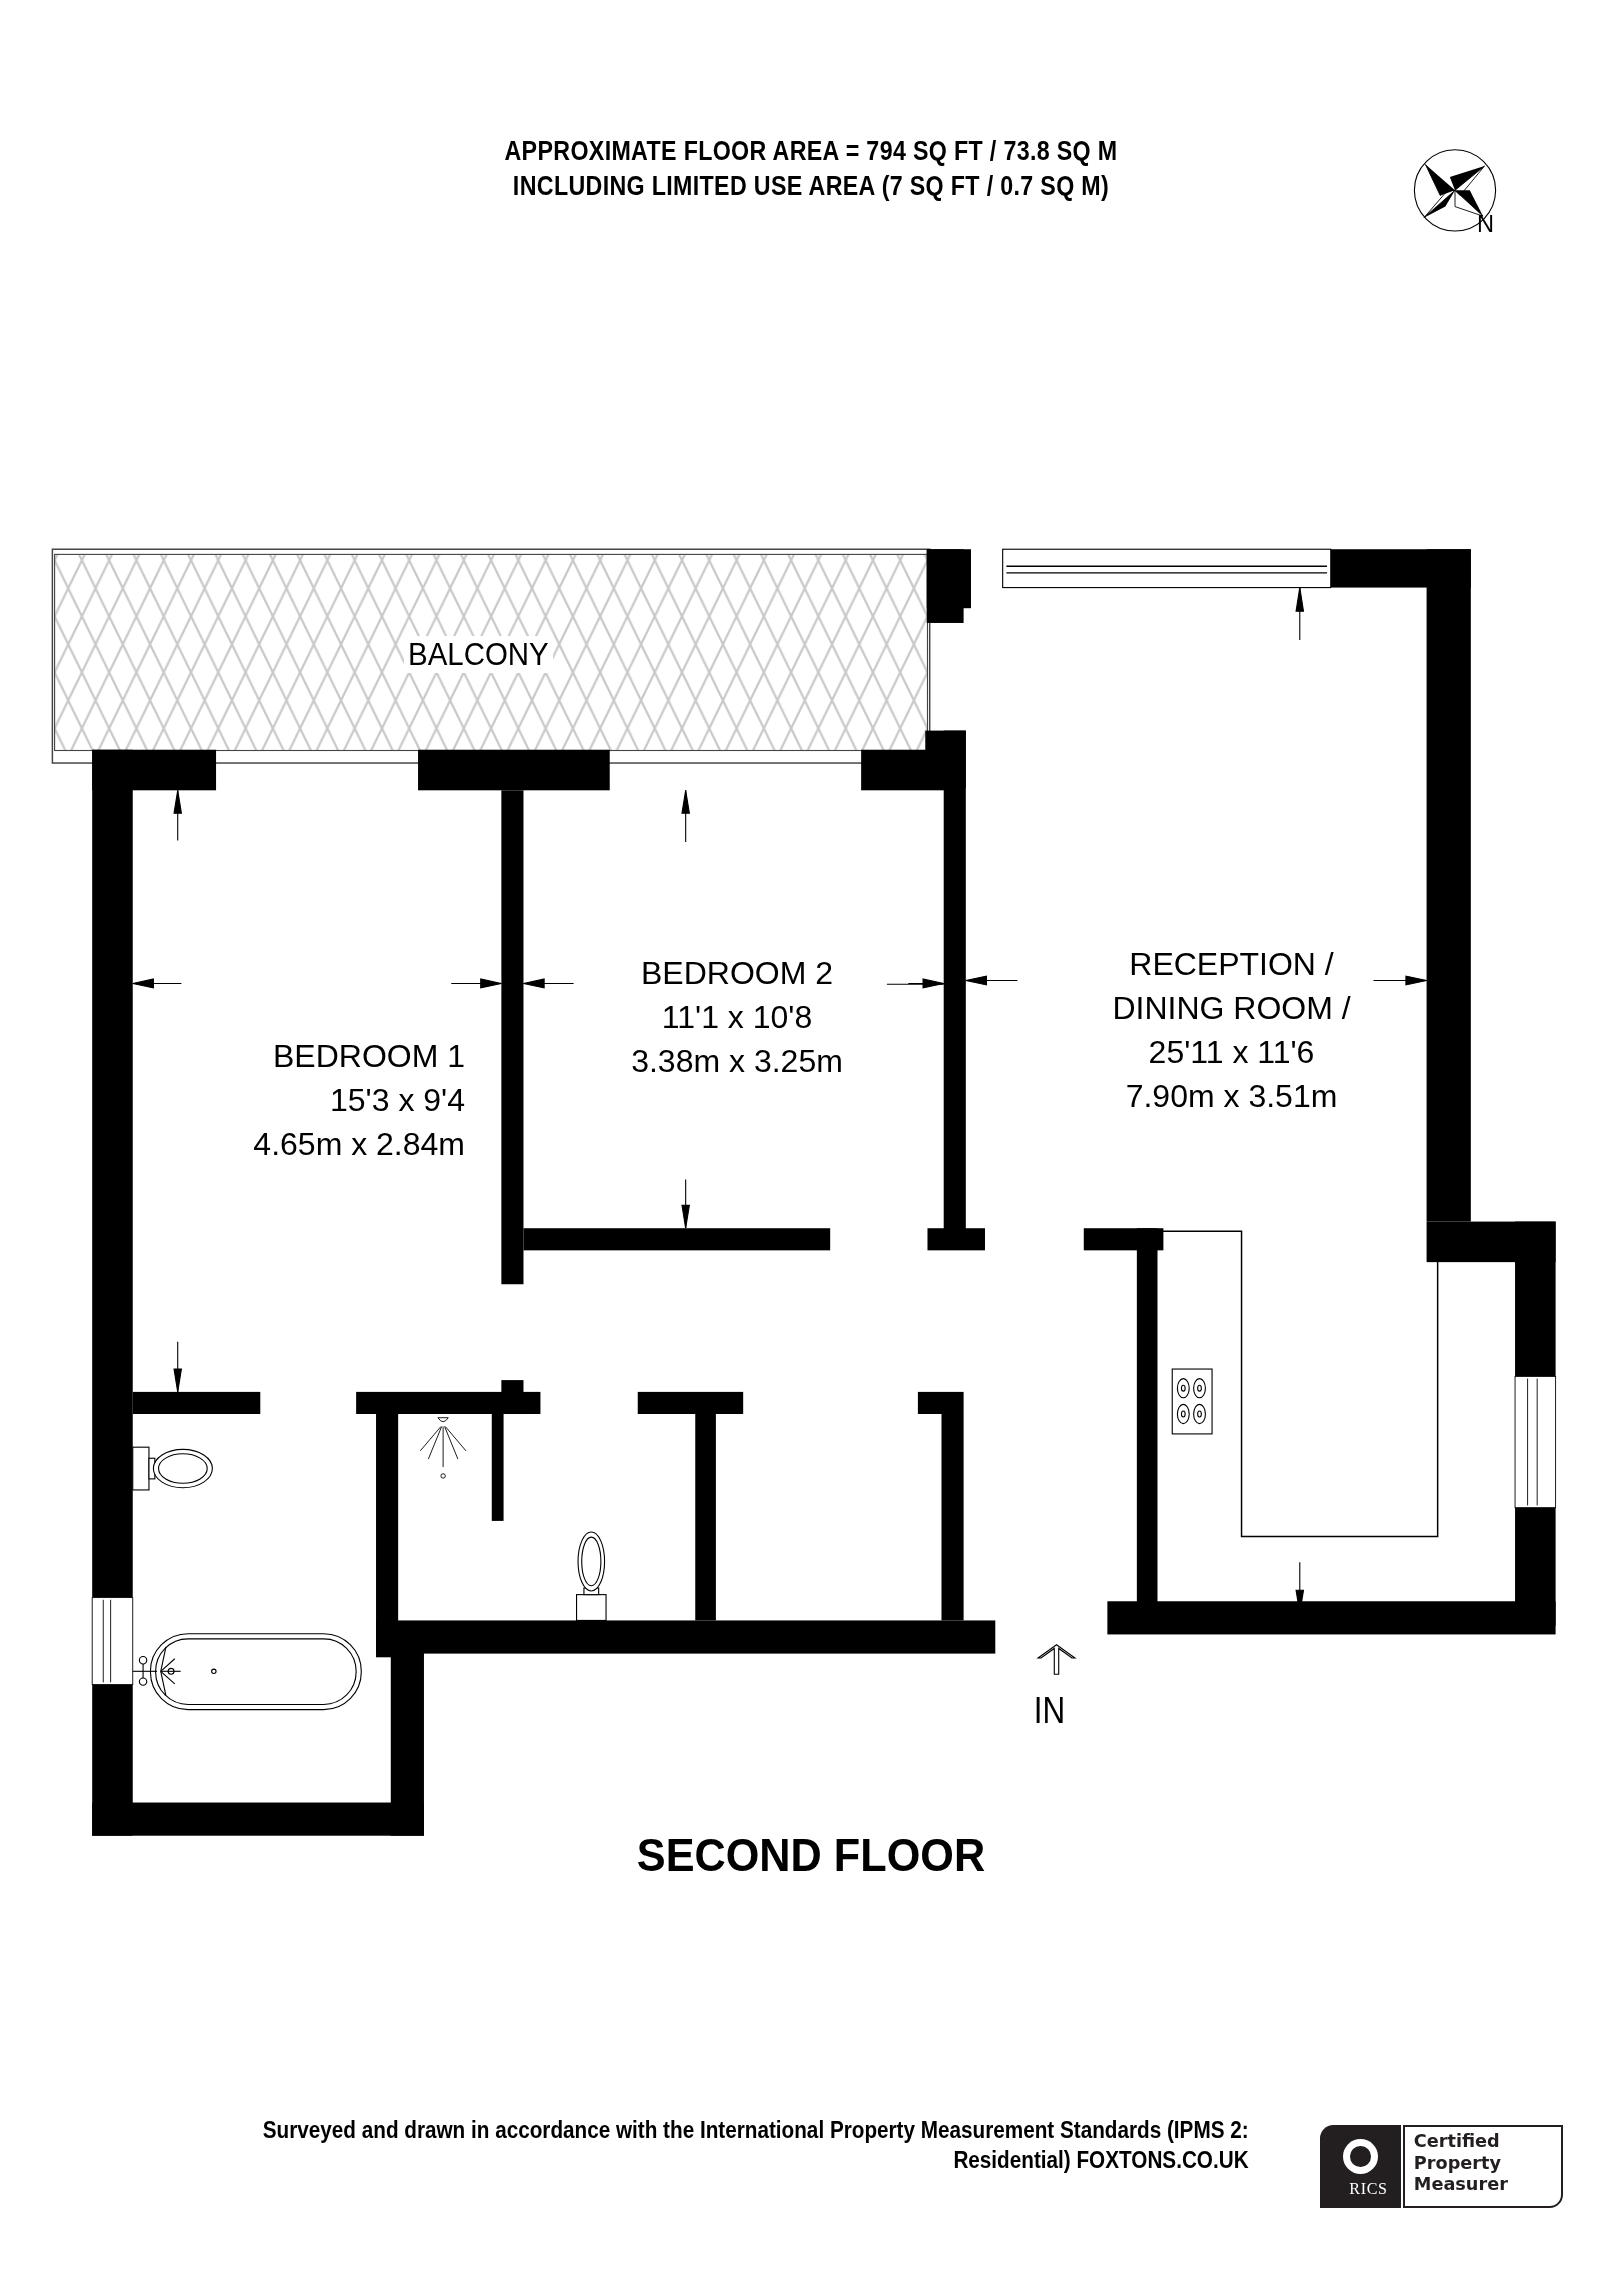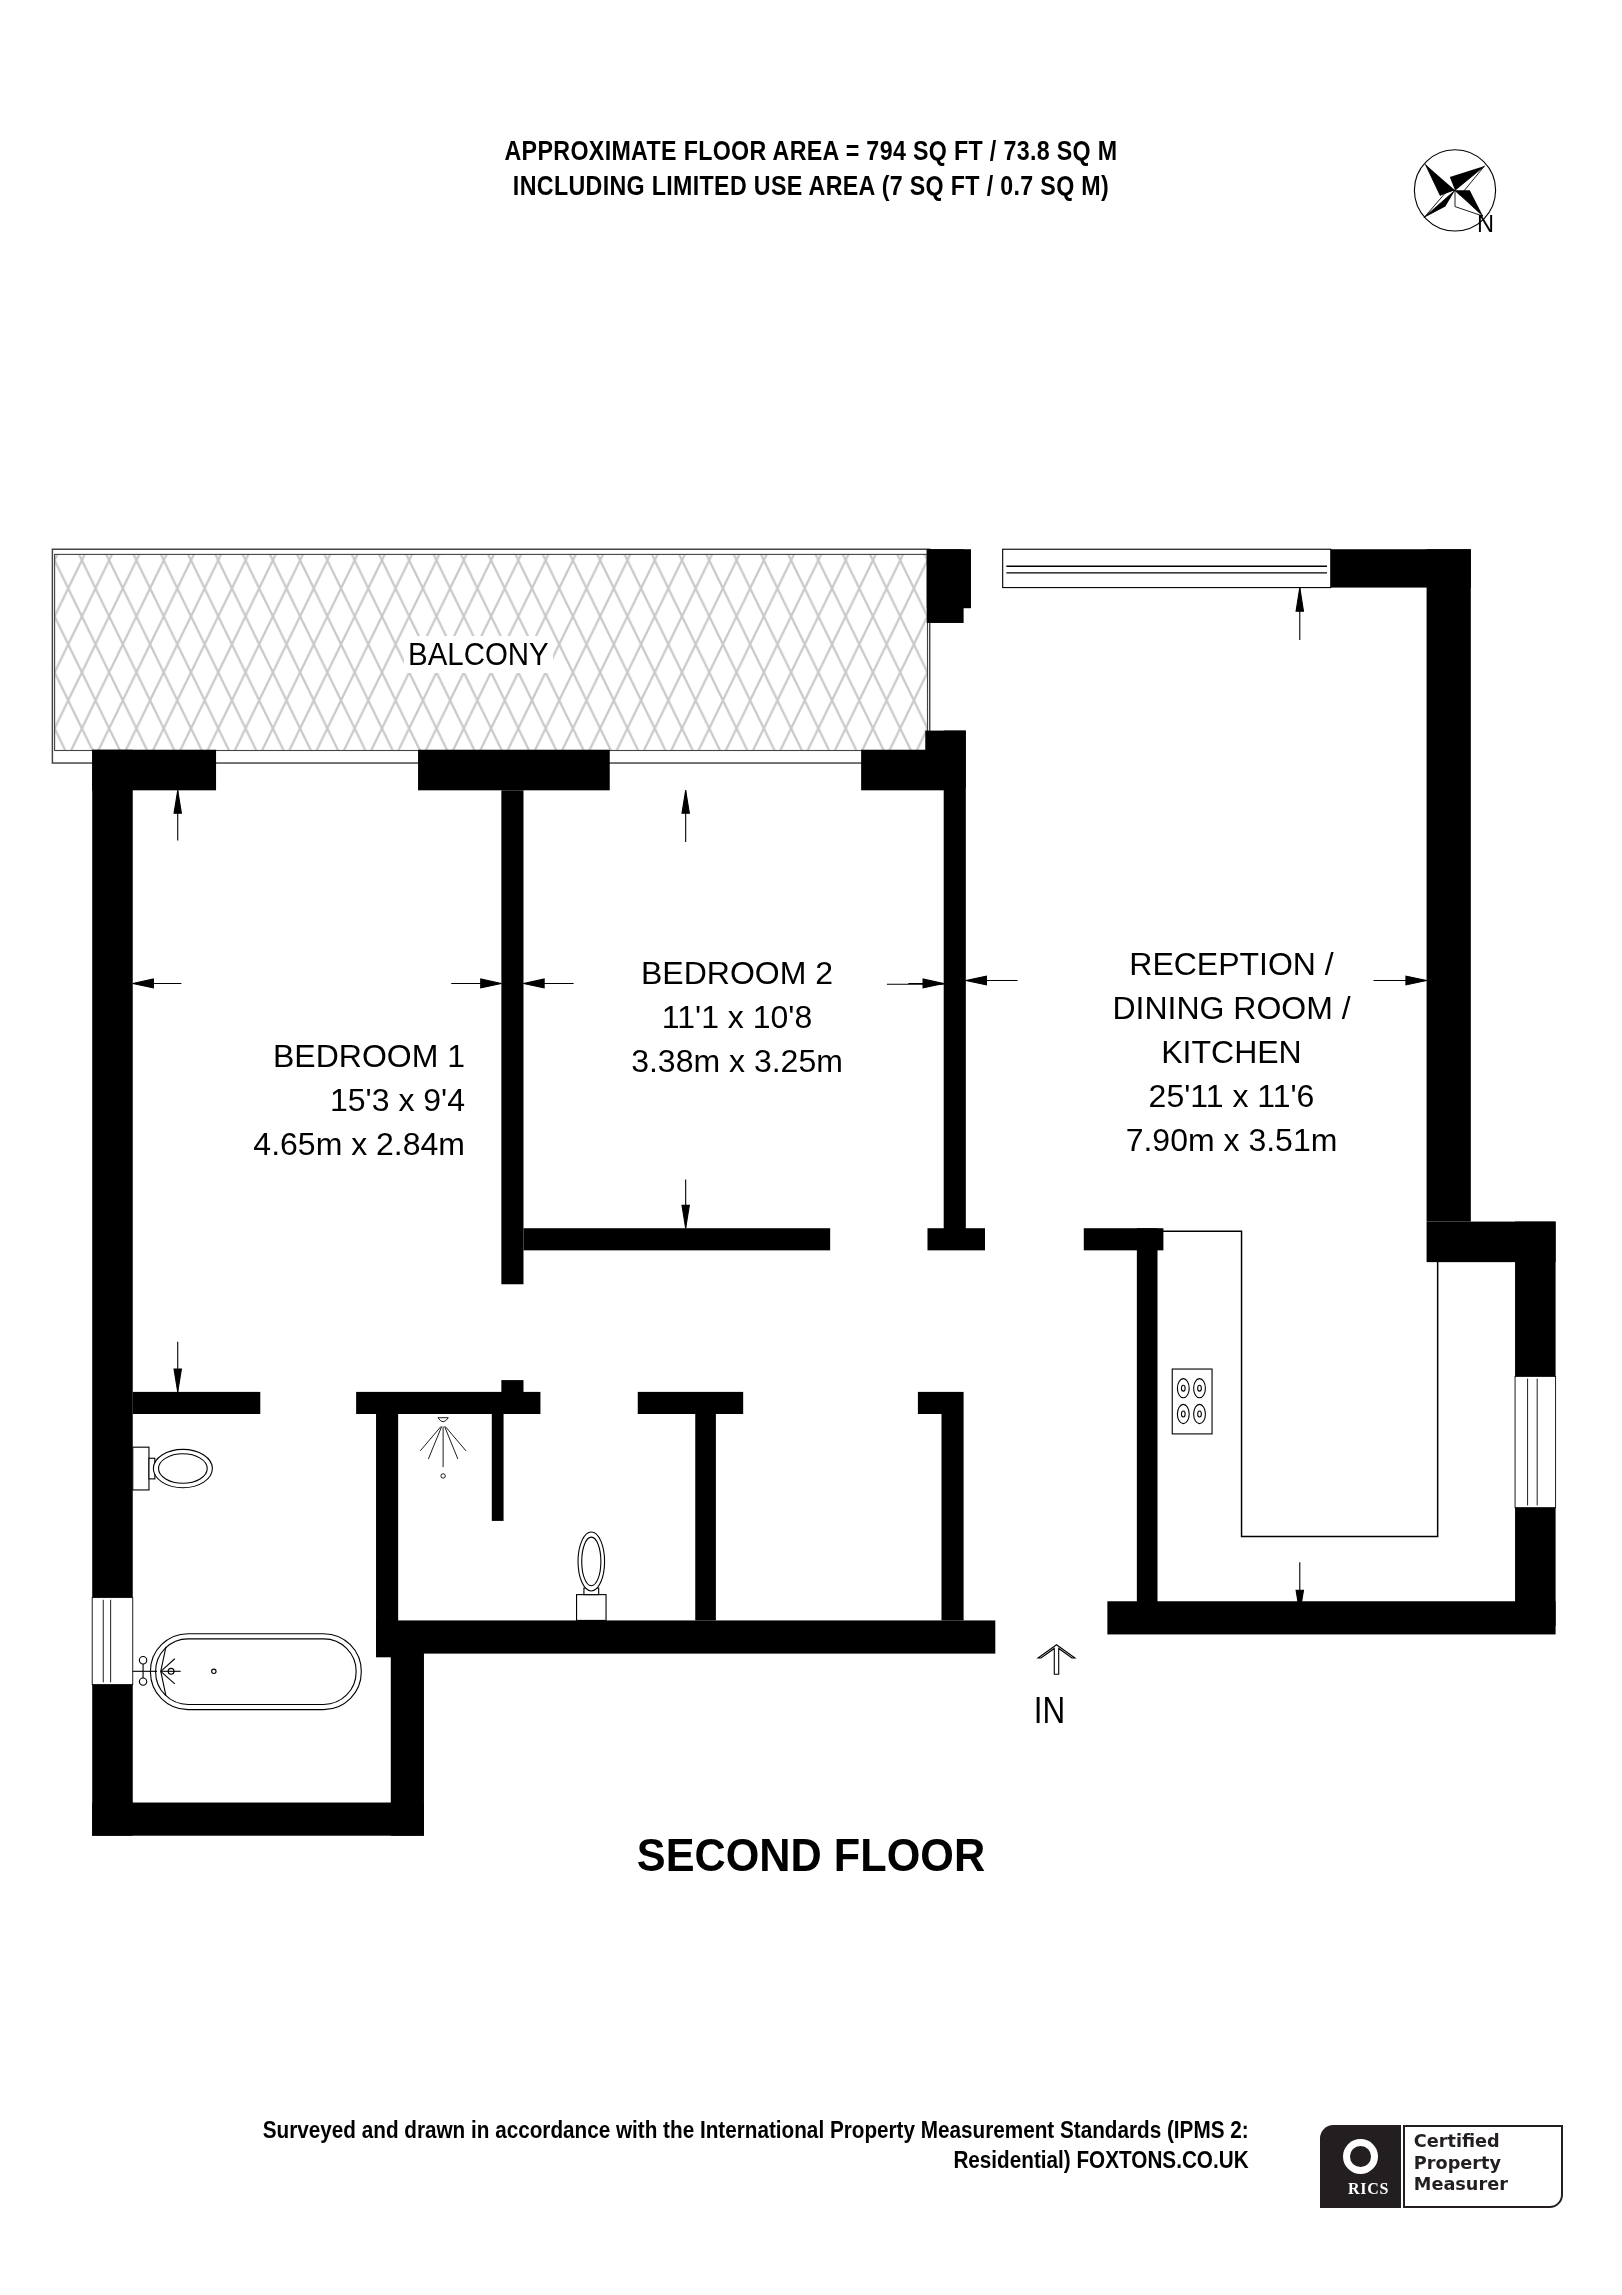--- a/index.html
+++ b/index.html
@@ -12,21 +12,21 @@
     .room-label { position: absolute; text-align: center; font-family: Liberation Sans, sans-serif; font-size: 32px; line-height: 44px; white-space: nowrap; }
     .balcony-label { position: absolute; left: 404px; top: 636px; font-size: 32px; font-family: "Liberation Sans", sans-serif; transform: scaleX(0.92); transform-origin: left; background: #fff; padding: 0 4.4px; }
     .in-label { position: absolute; left: 1031px; top: 1690px; font-size: 37px; font-family: "Liberation Sans", sans-serif; transform: scaleX(0.85); }
     .floor-title { position: absolute; left: 0; width: 1622px; top: 1827px; text-align: center; font-weight: bold; font-size: 47px; font-family: "Liberation Sans", sans-serif; transform: scaleX(0.92); }
     .footer { position: absolute; left: 44px; top: 2116px; width: 1268px; text-align: right; }
     .footer-line { font-weight: bold; font-size: 23px; line-height: 29.5px; font-family: "Liberation Sans", sans-serif; transform: scaleX(0.9); }
     .rics-badge { position: absolute; left: 1320px; top: 2125px; width: 243px; height: 83px; display: flex; }
     .rics-dark { width: 81px; height: 83px; background: #231f20; border-radius: 13.3px 0 0 0; color: #fff; display: flex; flex-direction: column; align-items: center; justify-content: flex-end; padding-bottom: 10.3px; box-sizing: border-box; }
     .rics-lion { width: 35px; height: 35px; border-radius: 50%; background: #fff; margin-bottom: 5.9px; position: relative; }
     .rics-lion::after { content: ""; position: absolute; left: 7.4px; top: 7.4px; width: 20.6px; height: 20.6px; border-radius: 50%; background: #231f20; }
-    .rics-text { font-family: "Liberation Serif", serif; font-weight: bold; font-size: 16px; letter-spacing: 0.7px; margin-left: 16px; }
+    .rics-text { font-family: "Liberation Serif", serif; font-weight: normal; font-size: 16px; letter-spacing: 0.7px; margin-left: 16px; }
     .rics-cert { margin-left: 2px; flex: 1; border: 2.2px solid #231f20; border-radius: 0 0 13.3px 0; padding: 4.4px 8.8px; box-sizing: border-box; font-family: "DejaVu Sans", sans-serif; font-weight: bold; font-size: 17.7px; line-height: 21.4px; color: #231f20; }
   </style>
 </head>
 <body>
 
 <div class="header">
   <div class="header-line">APPROXIMATE FLOOR AREA = 794 SQ FT / 73.8 SQ M</div>
   <div class="header-line">INCLUDING LIMITED USE AREA (7 SQ FT / 0.7 SQ M)</div>
 </div>
 
@@ -213,21 +213,20 @@
 
 <div class="room-label" style="left:597px; top:951px; width:280px;">
   <div>BEDROOM 2</div>
   <div>11'1 x 10'8</div>
   <div>3.38m x 3.25m</div>
 </div>
 
 <div class="room-label" style="left:1062px; top:942px; width:339px;">
   <div>RECEPTION /</div>
   <div>DINING ROOM /</div>
-  <div>KITCHEN</div>
   <div>25'11 x 11'6</div>
   <div>7.90m x 3.51m</div>
 </div>
 
 <div class="in-label">IN</div>
 
 <div class="floor-title">SECOND FLOOR</div>
 
 <div class="footer">
   <div class="footer-line">Surveyed and drawn in accordance with the International Property Measurement Standards (IPMS 2:</div>

